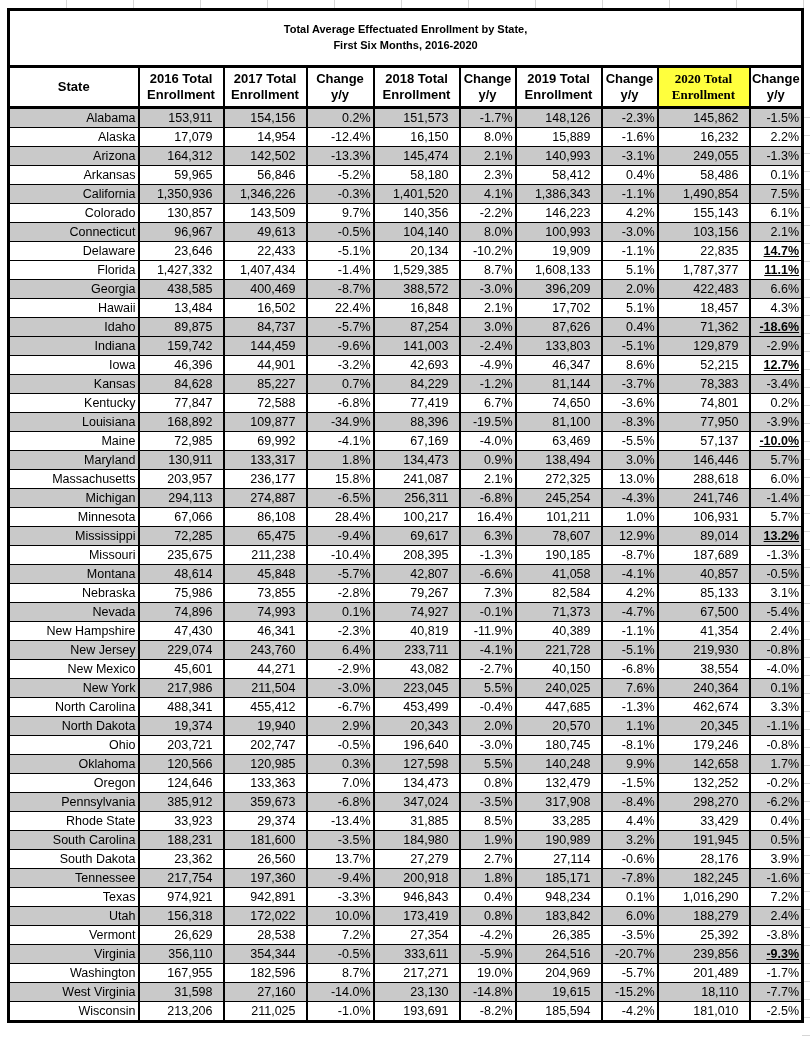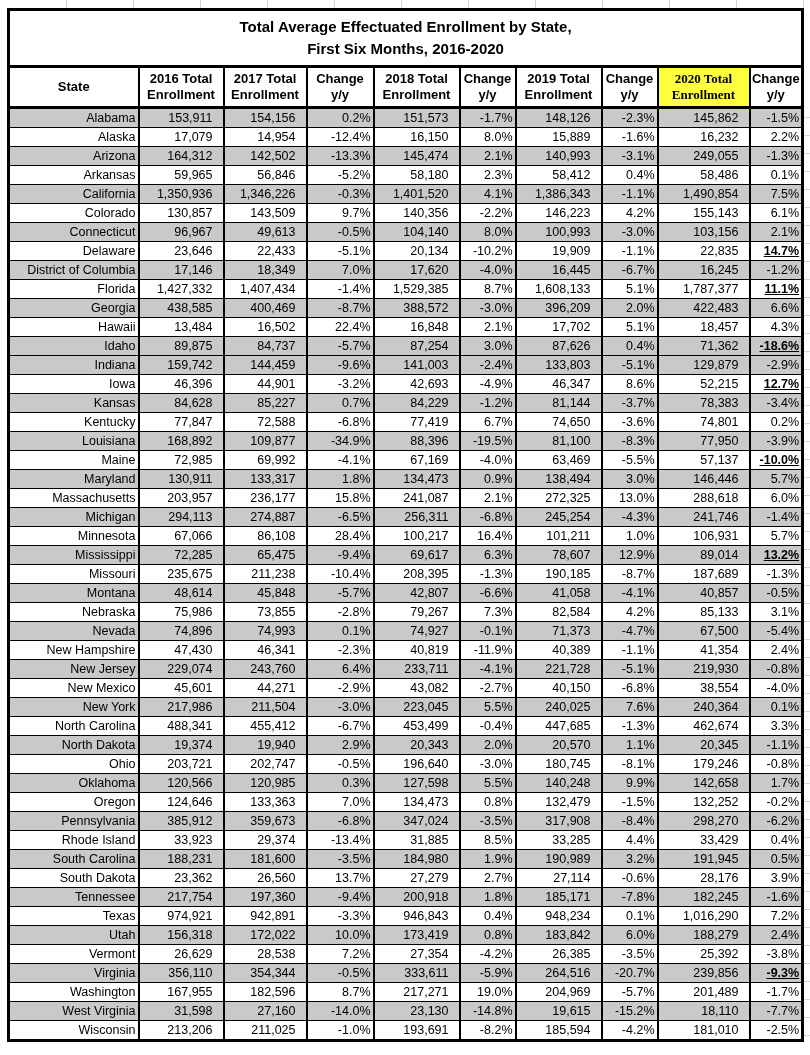--- a/index.html
+++ b/index.html
@@ -14,21 +14,21 @@
   }
   .grid-right{
     position:absolute;left:802px;top:100px;width:8px;height:948px;
     background:repeating-linear-gradient(to bottom,transparent 0 17px,#d6d6d6 17px 18px);
   }
   .sheet{position:absolute;left:7px;top:8px;}
   table{border-collapse:collapse;table-layout:fixed;width:794px;}
   table.main{border:3px solid #000;}
   .title-cell{
     border:3px solid #000;height:52px;text-align:center;vertical-align:middle;
-    font-weight:bold;font-size:15px;line-height:1.45;background:#fff;
+    font-weight:bold;font-size:11px;line-height:1.45;background:#fff;
   }
   #header-row th{
     border:2px solid #000;border-bottom:3px solid #000;height:38px;
     text-align:center;vertical-align:middle;font-weight:bold;font-size:13px;
     line-height:1.25;background:#fff;padding:0 1px;overflow:hidden;
   }
   #header-row th.hl{background:#ffff3d;font-family:Liberation Serif, serif;}
   tbody td{
     border-left:2px solid #000;border-right:2px solid #000;
     border-top:1px solid #000;border-bottom:1px solid #000;
@@ -200,32 +200,20 @@
           <td class="num">23,646</td>
           <td class="num">22,433</td>
           <td class="pct">-5.1%</td>
           <td class="num">20,134</td>
           <td class="pct">-10.2%</td>
           <td class="num">19,909</td>
           <td class="pct">-1.1%</td>
           <td class="num">22,835</td>
           <td class="pct boldpct">14.7%</td>
         </tr>
-        <tr class="stripe">
-          <td class="state">District of Columbia</td>
-          <td class="num">17,146</td>
-          <td class="num">18,349</td>
-          <td class="pct">7.0%</td>
-          <td class="num">17,620</td>
-          <td class="pct">-4.0%</td>
-          <td class="num">16,445</td>
-          <td class="pct">-6.7%</td>
-          <td class="num">16,245</td>
-          <td class="pct">-1.2%</td>
-        </tr>
         <tr>
           <td class="state">Florida</td>
           <td class="num">1,427,332</td>
           <td class="num">1,407,434</td>
           <td class="pct">-1.4%</td>
           <td class="num">1,529,385</td>
           <td class="pct">8.7%</td>
           <td class="num">1,608,133</td>
           <td class="pct">5.1%</td>
           <td class="num">1,787,377</td>
@@ -561,21 +549,21 @@
           <td class="num">359,673</td>
           <td class="pct">-6.8%</td>
           <td class="num">347,024</td>
           <td class="pct">-3.5%</td>
           <td class="num">317,908</td>
           <td class="pct">-8.4%</td>
           <td class="num">298,270</td>
           <td class="pct">-6.2%</td>
         </tr>
         <tr>
-          <td class="state">Rhode Island</td>
+          <td class="state">Rhode State</td>
           <td class="num">33,923</td>
           <td class="num">29,374</td>
           <td class="pct">-13.4%</td>
           <td class="num">31,885</td>
           <td class="pct">8.5%</td>
           <td class="num">33,285</td>
           <td class="pct">4.4%</td>
           <td class="num">33,429</td>
           <td class="pct">0.4%</td>
         </tr>

